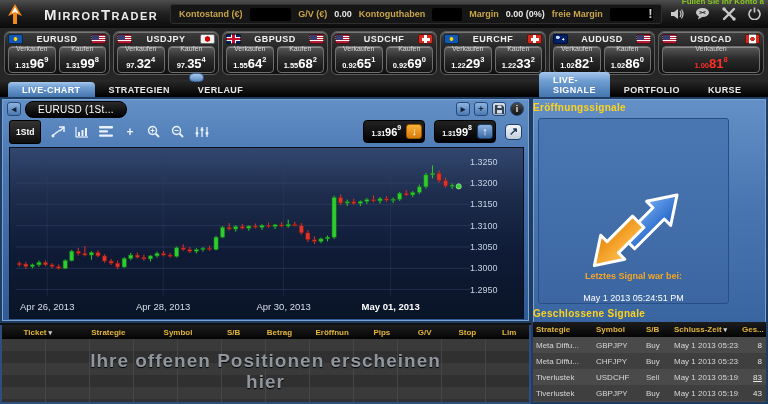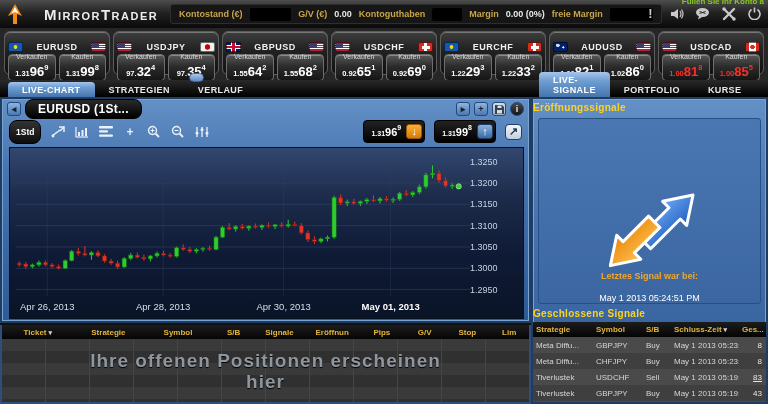--- a/index.html
+++ b/index.html
@@ -24,21 +24,21 @@
   #promo { position:absolute; right:4px; top:-3px; color:#86c81e; font-size:8px; font-weight:bold; }
   #topbar-icons { position:absolute; right:6px; top:6px; display:flex; gap:11px; align-items:center; }
   .tb-icon { width:15px; height:15px; color:#c9c9c9; font-weight:bold; font-size:13px;
     display:flex; align-items:center; justify-content:center; }
 
   
   #quotes { left:0; top:28px; width:768px; height:52px; background:#262626;
     display:flex; gap:3px; padding:3px 4px 5px 4px; }
   .tile { flex:1; background:linear-gradient(180deg,#3e3e3e 0%,#232323 40%,#101010 100%);
     border:1px solid #5c5c5c; border-radius:6px; box-shadow:inset 0 1px 0 #777;
-    padding:10px 3px; display:flex; flex-direction:column; }
+    padding:2px 3px; display:flex; flex-direction:column; }
   .tile-top { display:flex; align-items:center; justify-content:space-between; height:12px; }
   .pair { color:#f0f0f0; font-size:9px; font-weight:bold; letter-spacing:.5px; }
   .flag { width:15px; height:10px; border-radius:2px; border:1px solid rgba(0,0,0,.55);
     background-color:#888; flex:0 0 auto; }
   .flag-eu { background:radial-gradient(circle at 50% 50%, #ffd700 0 1.5px, #1558b0 2.2px); }
   .flag-us { background:linear-gradient(180deg,#b22234 0 12%,#fff 12% 24%,#b22234 24% 36%,#fff 36% 48%,#b22234 48% 60%,#fff 60% 72%,#b22234 72% 84%,#fff 84% 92%,#b22234 92%); position:relative; }
   .flag-us::after { content:""; position:absolute; left:0; top:0; width:7px; height:5px; background:#3c3b6e; }
   .flag-jp { background:radial-gradient(circle at 50% 50%, #d30000 0 2.4px, #f2f2f2 3px); }
   .flag-uk { background-image:
       linear-gradient(0deg, transparent 41%, #c8102e 41% 59%, transparent 59%),
@@ -79,25 +79,25 @@
     border-radius:7px; }
 
   #chart-panel { position:absolute; left:0; top:17px; width:531px; height:226px;
     background:linear-gradient(180deg,#6390c6 0%,#4976b0 30%,#2e5b95 100%);
     border:2px solid #1f3c63; box-shadow:inset 0 0 0 1px #7aa3d2; }
   #chart-titlebar { height:20px; display:flex; align-items:center; padding:0 5px; gap:4px; }
   .sq-btn { width:14px; height:14px; border-radius:3px; border:1px solid #24497c;
     background:linear-gradient(180deg,#8fb4e0,#4a78b0); color:#0d2richards244; color:#123; font-size:9px;
     display:flex; align-items:center; justify-content:center; cursor:pointer; font-weight:bold; }
   #symbol-tab { background:linear-gradient(180deg,#2a2a2a,#000); border:1px solid #000;
-    border-radius:8px; color:#fff; font-size:12px; font-weight:bold; padding:2px 12px;
+    border-radius:8px; color:#fff; font-size:10px; font-weight:normal; padding:2px 12px;
     letter-spacing:.3px; cursor:pointer; }
   #chart-titlebar .spacer { flex:1; }
   #chart-toolbar { height:25px; display:flex; align-items:center; gap:9px; padding:0 7px; }
-  #tf-btn { background:linear-gradient(180deg,#333,#0d0d0d); border:1px solid #000; border-radius:8px;
+  #tf-btn { background:linear-gradient(180deg,#333,#0d0d0d); border:1px solid #000; border-radius:3px;
     color:#fff; font-size:8.5px; font-weight:bold; padding:6px 6px; cursor:pointer; }
   .tool-icon { width:15px; height:14px; display:flex; align-items:center; justify-content:center;
     color:#eaf1fa; font-size:12px; font-weight:bold; cursor:pointer; }
   #chart-toolbar .spacer { flex:1; }
   .price-pill { display:flex; align-items:center; background:linear-gradient(180deg,#222,#000);
     border:1px solid #000; border-radius:4px; padding:1px 2px 1px 7px; gap:5px; cursor:pointer; }
   .price-pill .txt { color:#fff; line-height:12px; }
   .price-pill .sm { font-size:7px; font-weight:bold; }
   .price-pill .bg { font-size:11px; font-weight:bold; }
   .price-pill .sup { font-size:7px; font-weight:bold; vertical-align:super; }
@@ -130,21 +130,21 @@
     font-weight:bold; letter-spacing:1px; text-align:center; line-height:21px;
     text-shadow:0 1px 1px #000; }
 
   
   #right-col { left:531px; top:80px; width:237px; height:324px; background:#111; }
   #signals-panel { position:absolute; left:0; top:17px; width:237px; height:307px;
     background:linear-gradient(180deg,#6390c6 0%,#4976b0 35%,#2e5b95 100%);
     border:2px solid #1f3c63; box-shadow:inset 0 0 0 1px #7aa3d2; overflow:hidden; }
   .sig-title { text-align:left; color:#ffd21e; font-size:10px; font-weight:bold;
     padding:3px 0 2px 0; letter-spacing:.3px; }
-  #open-box { position:absolute; left:5px; top:19px; width:223px; height:186px;
+  #open-box { position:absolute; left:5px; top:19px; width:191px; height:186px;
     background:linear-gradient(180deg,#4a77b2,#3b66a1); border:1px solid #274f86; border-radius:3px; }
   #arrows { position:absolute; left:50%; top:72px; transform:translateX(-50%); width:110px; height:78px; }
   #last-signal { position:absolute; left:0; right:0; top:152px; text-align:center; }
   #last-signal-label { color:#f5a623; font-size:9px; font-weight:bold; }
   #last-signal-time { color:#fff; font-size:9px; margin-top:12px; }
   #closed-wrap { position:absolute; left:0px; top:206px; width:233px; }
   #closed-table { margin-top:1px; }
   .sig-hrow { height:15px; background:linear-gradient(180deg,#1c1c1c,#050505);
     display:flex; align-items:center; }
   .sig-h { color:#e3b53a; font-size:8px; font-weight:bold; white-space:nowrap; overflow:hidden; }
@@ -324,24 +324,20 @@
   <div class="tile red">
     <div class="tile-top">
       <span class="flag fl flag-us"></span>
       <span class="pair">USDCAD</span>
       <span class="flag fr flag-ca"></span>
     </div>
     <div class="tile-btns">
       <div class="qbtn sellb">
         <span class="qbtn-label slbl">Verkaufen</span>
         <span class="qprice sp"><span class="sm">1.00</span><span class="bg">81</span><span class="sup">8</span></span>
-      </div>
-      <div class="qbtn buyb">
-        <span class="qbtn-label blbl">Kaufen</span>
-        <span class="qprice bp"><span class="sm">1.00</span><span class="bg">85</span><span class="sup">5</span></span>
       </div>
     </div>
   </div>
 </div>
 
   <div id="left-col" class="abs">
     <div class="tabbar" id="left-tabbar">
       <div class="tab active">LIVE-CHART</div>
         <div class="tab">STRATEGIEN</div>
         <div class="tab">VERLAUF</div>
@@ -588,21 +584,21 @@
           </svg>
       </div>
     </div>
 
     <div id="positions">
       <div id="pos-header">
           <div class="pos-h" style="width: 72px;">Ticket<span class="caret">▾</span></div>
           <div class="pos-h" style="width: 70px;">Strategie</div>
           <div class="pos-h" style="width: 70px;">Symbol</div>
           <div class="pos-h" style="width: 42px;">S/B</div>
-          <div class="pos-h" style="width: 50px;">Signale</div>
+          <div class="pos-h" style="width: 50px;">Betrag</div>
           <div class="pos-h" style="width: 56px;">Eröffnun</div>
           <div class="pos-h" style="width: 44px;">Pips</div>
           <div class="pos-h" style="width: 42px;">G/V</div>
           <div class="pos-h" style="width: 44px;">Stop</div>
           <div class="pos-h" style="width: 40px;">Lim</div>
         </div>
       <div id="pos-grid">
         <div id="pos-empty">
           <span>Ihre offenen Positionen erscheinen</span>
           <span>hier</span>

